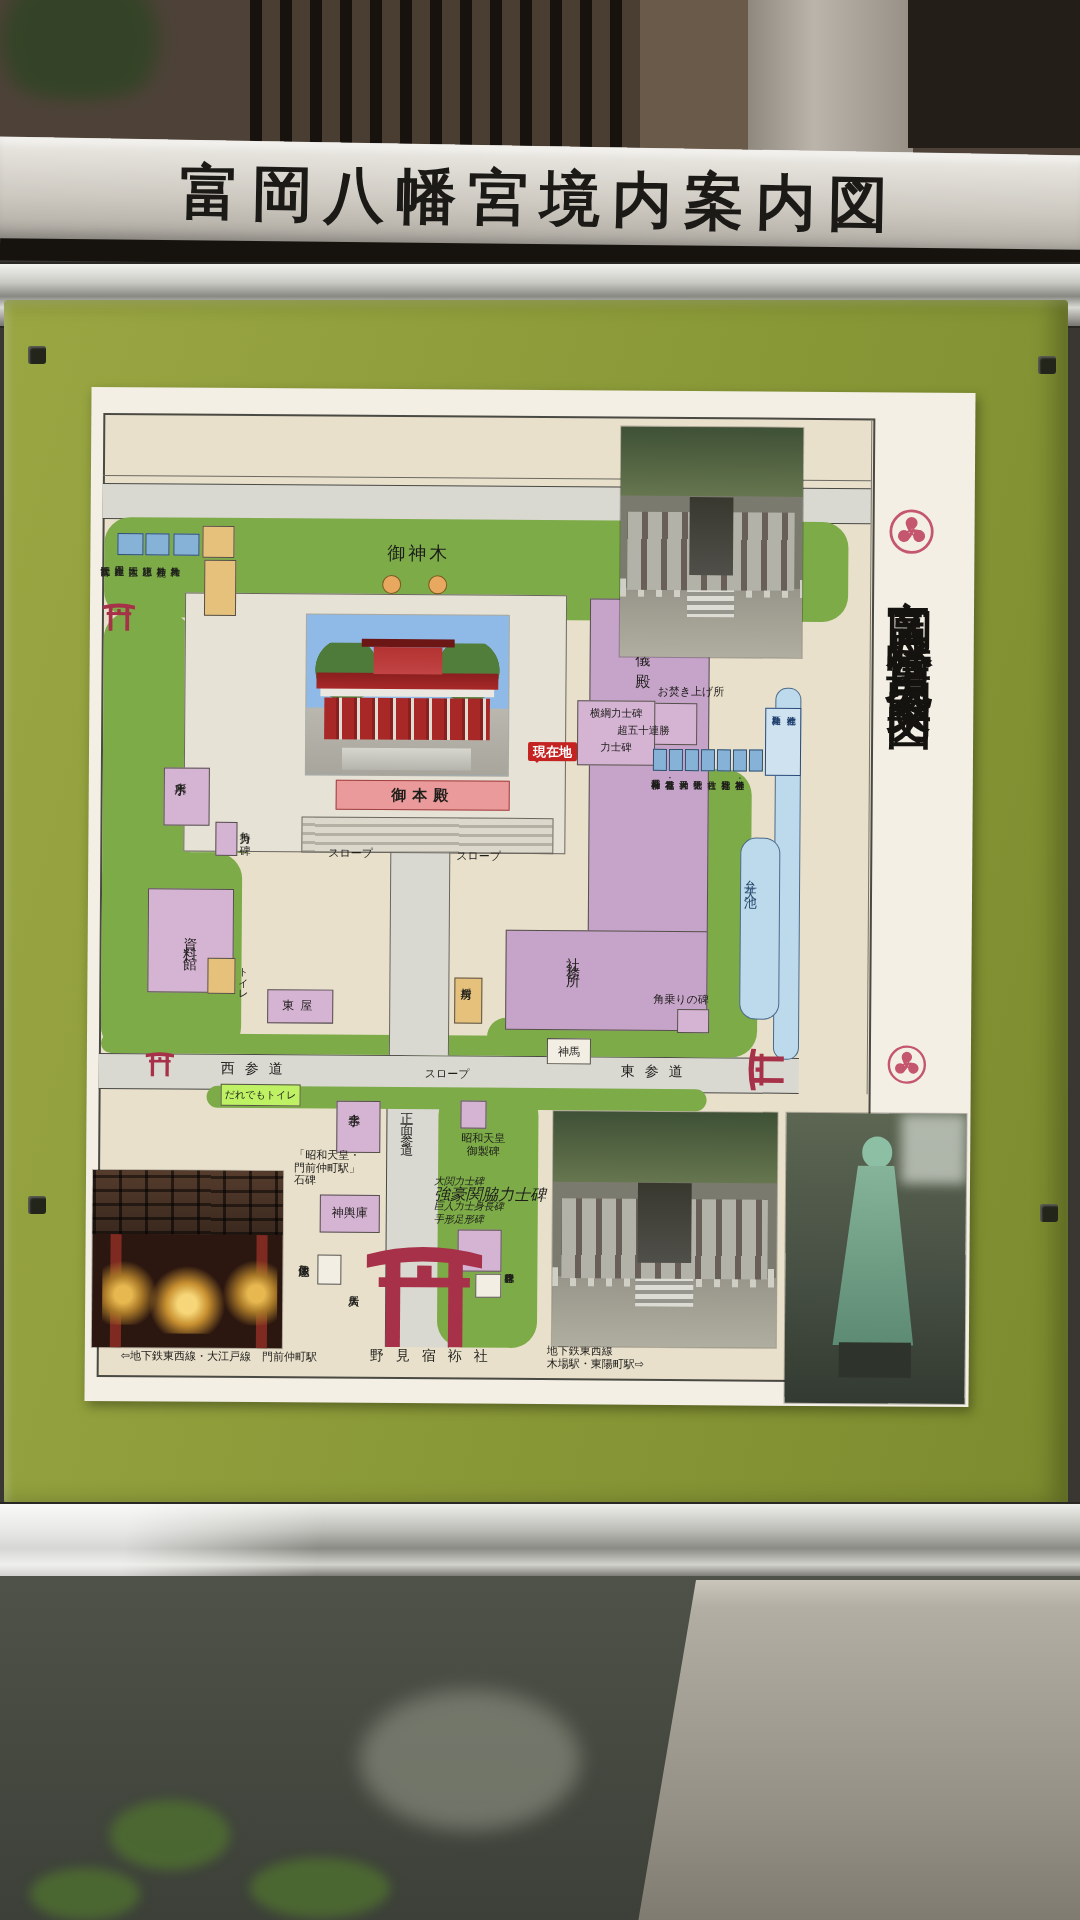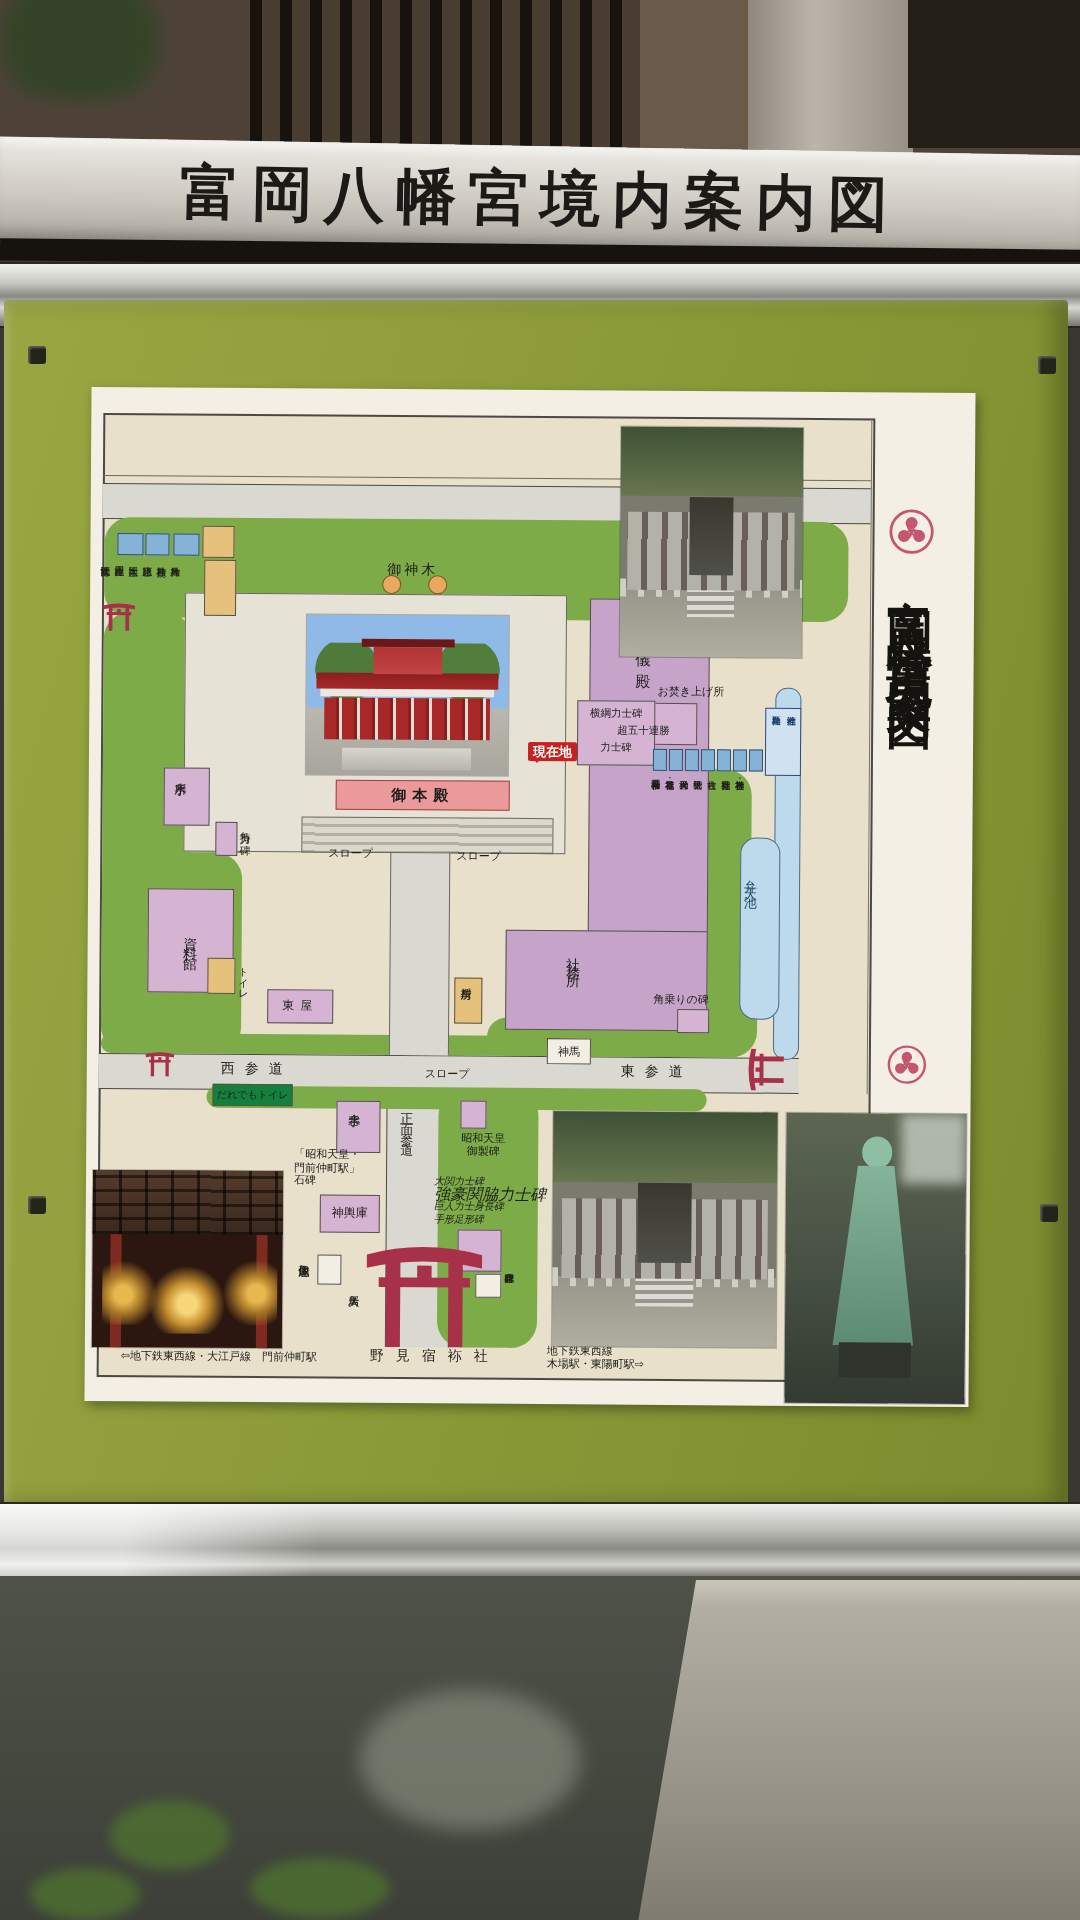--- a/index.html
+++ b/index.html
@@ -194,21 +194,21 @@
     <div class="abs bld tan" style="left:367px;top:588px;width:26px;height:44px;"></div>
     <div class="abs lbl v" style="left:372px;top:590px;font-size:11px;">授与所</div>
     <div class="abs lbl v" style="left:545px;top:228px;font-size:15px;letter-spacing:22px;">婚儀殿</div>
     <div class="abs lbl v" style="left:478px;top:556px;font-size:14px;letter-spacing:8px;">社務所</div>
     <div class="abs whitebox" style="left:460px;top:648px;width:42px;height:24px;display:flex;align-items:center;justify-content:center;">
       <span class="lbl" style="font-size:11px;">神馬</span>
     </div>
     <div class="abs lbl" style="left:566px;top:602px;font-size:11px;">角乗りの碑</div>
     <div class="abs bld pink" style="left:590px;top:618px;width:30px;height:22px;"></div>
 
-    <div class="abs lbl" style="left:297px;top:172px;font-size:14px;letter-spacing:3px;">御神木</div>
+    <div class="abs lbl" style="left:297px;top:154px;font-size:18px;letter-spacing:3px;">御神木</div>
     <div class="abs" style="left:292px;top:186px;width:17px;height:17px;border-radius:50%;background:#e8a860;border:1.5px solid #7a5a20;"></div>
     <div class="abs" style="left:338px;top:186px;width:17px;height:17px;border-radius:50%;background:#e8a860;border:1.5px solid #7a5a20;"></div>
 
     <div class="abs lbl" style="left:240px;top:458px;font-size:11px;">スロープ</div>
     <div class="abs lbl" style="left:368px;top:460px;font-size:11px;">スロープ</div>
     <div class="abs lbl" style="left:338px;top:678px;font-size:11px;">スロープ</div>
 
     <div class="abs lbl" style="left:568px;top:294px;font-size:11px;">お焚き上げ所</div>
     <div class="abs bld pink" style="left:562px;top:312px;width:44px;height:40px;"></div>
     <div class="abs bld pink" style="left:488px;top:310px;width:76px;height:60px;padding-top:3px;text-align:center;">
@@ -245,27 +245,27 @@
       <span>大鳥神社</span>
       <span>鹿島神社</span>
       <span>恵比須社</span>
       <span>大国主社</span>
       <span>金刀比羅社</span>
       <span>富士浅間社</span>
     </div>
 
     <div class="abs lbl" style="left:134px;top:672px;font-size:14px;letter-spacing:10px;">西参道</div>
     <div class="abs lbl" style="left:534px;top:672px;font-size:14px;letter-spacing:10px;">東参道</div>
-    <div class="abs bld" style="left:126px;top:696px;width:78px;height:20px;background:#15803d;display:flex;align-items:center;justify-content:center;">
+    <div class="abs bld" style="left:134px;top:696px;width:78px;height:20px;background:#bef264;display:flex;align-items:center;justify-content:center;">
       <span class="lbl" style="font-size:10px;">だれでもトイレ</span>
     </div>
     <div class="abs bld pink" style="left:250px;top:712px;width:42px;height:50px;"></div>
     <div class="abs lbl v" style="left:260px;top:716px;font-size:12px;">手水舎</div>
     <div class="abs" style="left:208px;top:760px;width:96px;">
-      <div class="lbl" style="font-size:11px;font-family:Liberation Mono, monospace;">「昭和天皇・</div>
+      <div class="lbl" style="font-size:11px;">「昭和天皇・</div>
       <div class="lbl" style="font-size:11px;">門前仲町駅」</div>
       <div class="lbl" style="font-size:11px;">石碑</div>
     </div>
     <div class="abs bld pink" style="left:234px;top:806px;width:58px;height:36px;display:flex;align-items:center;justify-content:center;">
       <span class="lbl">神輿庫</span>
     </div>
     <div class="abs whitebox" style="left:232px;top:866px;width:22px;height:28px;"></div>
     <div class="abs lbl v" style="left:212px;top:868px;font-size:11px;">伊能忠敬像</div>
     <div class="abs lbl v" style="left:312px;top:714px;font-size:13px;letter-spacing:10px;">正面参道</div>
     <div class="abs bld pink" style="left:374px;top:711px;width:24px;height:26px;"></div>

